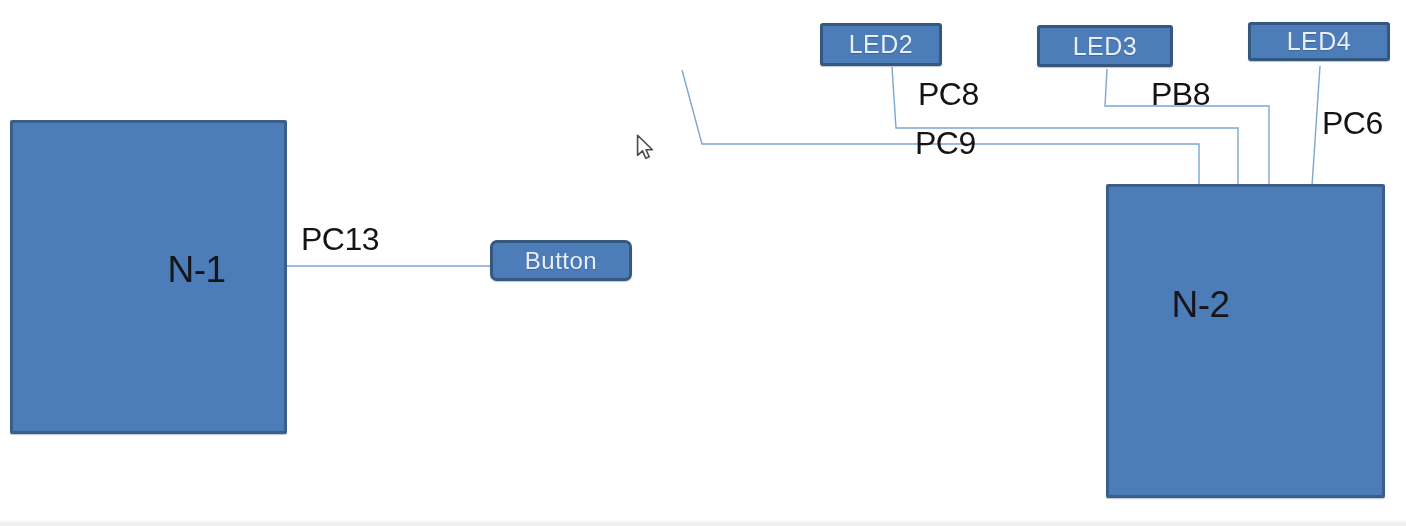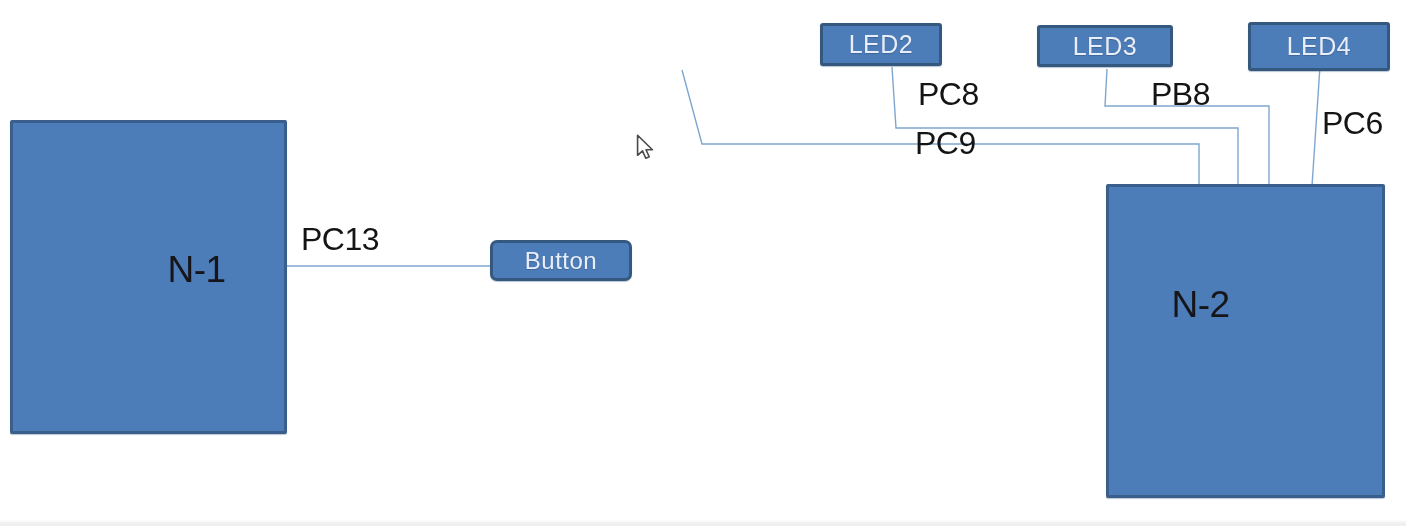--- a/index.html
+++ b/index.html
@@ -44,21 +44,21 @@
   }
   #node-n1 { left: 10px; top: 120px; width: 277px; height: 314px; }
   #node-n1 .node-label { transform: translate(48px, -8px); }
   #node-n2 { left: 1106px; top: 184px; width: 279px; height: 314px; }
   #node-n2 .node-label { transform: translate(-45px, -37px); }
   #node-button { left: 490px; top: 240px; width: 142px; height: 41px; border-radius: 7px; }
   #node-button .small-label { font-size: 24px; }
   #node-led1 { left: 608px; top: 28px; width: 141px; height: 42px; }
   #node-led2 { left: 820px; top: 23px; width: 122px; height: 43px; }
   #node-led3 { left: 1037px; top: 25px; width: 136px; height: 42px; }
-  #node-led4 { left: 1248px; top: 22px; width: 142px; height: 49px; }
+  #node-led4 { left: 1248px; top: 22px; width: 142px; height: 39px; }
   .pin-label {
     position: absolute;
     color: #141414;
     font-size: 32px;
     line-height: 30px;
     letter-spacing: -0.5px;
     white-space: nowrap;
   }
   #pin-pc13 { left: 301px; top: 224px; }
   #pin-pc8  { left: 918px; top: 79px; }

